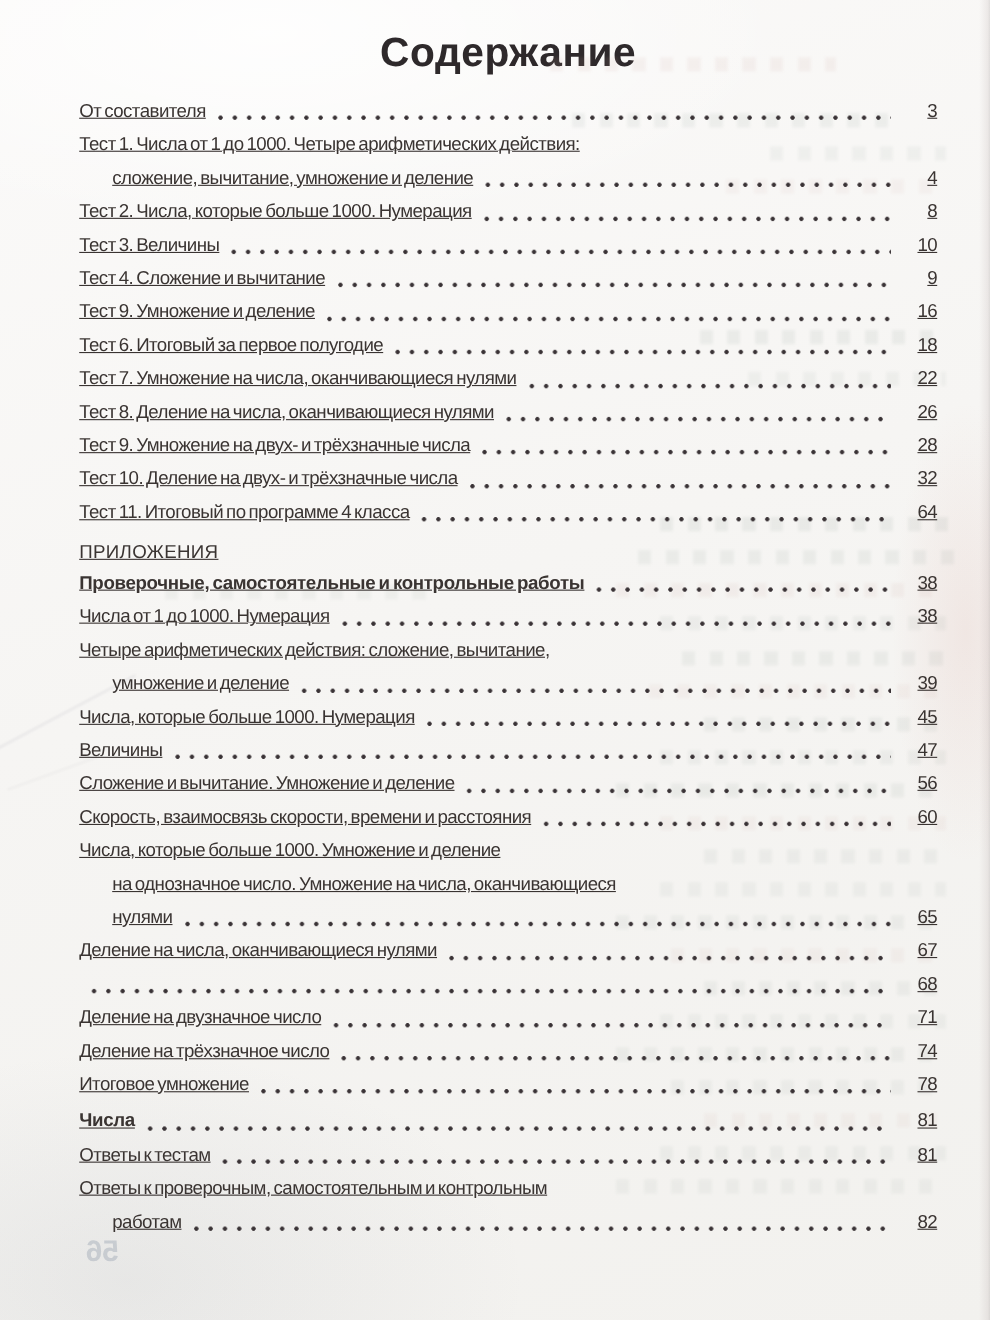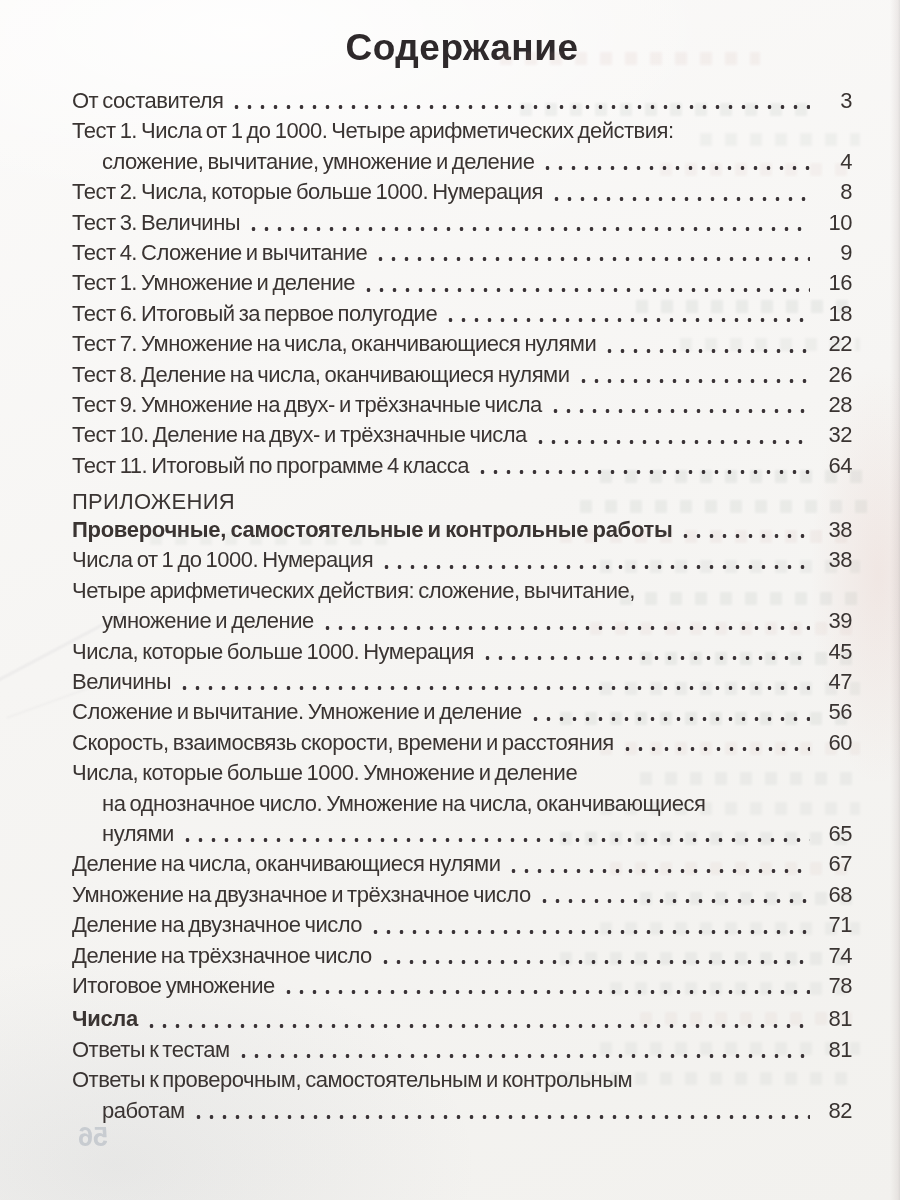--- a/index.html
+++ b/index.html
@@ -29,21 +29,21 @@
   .content{
     position:absolute;left:0;top:0;width:900px;
     padding:24px 48px 0 72px;box-sizing:border-box;
   }
   .title{
     font-size:37px;font-weight:700;line-height:48px;
     text-align:center;margin:0 0 14px 0;color:#2e292b;letter-spacing:0.5px;
   }
   .toc{
     position:relative;z-index:3;
-    font-size:22px;letter-spacing:-0.5px;word-spacing:-1.5px;
+    font-size:17px;letter-spacing:-0.5px;word-spacing:-1.5px;text-decoration:underline;
   }
   .line{height:30.4px;line-height:30.4px;white-space:nowrap;}
   .row{display:flex;align-items:baseline;}
   .indent{padding-left:30px;align-items:center;}
   .label{white-space:nowrap;}
   .leader{
     flex:1 1 auto;align-self:stretch;margin:0 8px 0 7px;
     background-image:radial-gradient(circle,#3a3336 1.7px, rgba(0,0,0,0) 2.15px);
     background-size:13px 4px;background-repeat:repeat-x;
     background-position:left calc(100% - 7px);
@@ -106,21 +106,21 @@
         </div>
         <div class="toc-entry">
           <div class="line row">
             <span class="label">Тест 4. Сложение и вычитание</span>
             <span class="leader"></span>
             <span class="page-num">9</span>
           </div>
         </div>
         <div class="toc-entry">
           <div class="line row">
-            <span class="label">Тест 1. Умножение и деление</span>
+            <span class="label">Тест 9. Умножение и деление</span>
             <span class="leader"></span>
             <span class="page-num">16</span>
           </div>
         </div>
         <div class="toc-entry">
           <div class="line row">
             <span class="label">Тест 6. Итоговый за первое полугодие</span>
             <span class="leader"></span>
             <span class="page-num">18</span>
           </div>
@@ -224,21 +224,20 @@
         </div>
         <div class="toc-entry">
           <div class="line row">
             <span class="label">Деление на числа, оканчивающиеся нулями</span>
             <span class="leader"></span>
             <span class="page-num">67</span>
           </div>
         </div>
         <div class="toc-entry">
           <div class="line row">
-            <span class="label">Умножение на двузначное и трёхзначное число</span>
             <span class="leader"></span>
             <span class="page-num">68</span>
           </div>
         </div>
         <div class="toc-entry">
           <div class="line row">
             <span class="label">Деление на двузначное число</span>
             <span class="leader"></span>
             <span class="page-num">71</span>
           </div>

